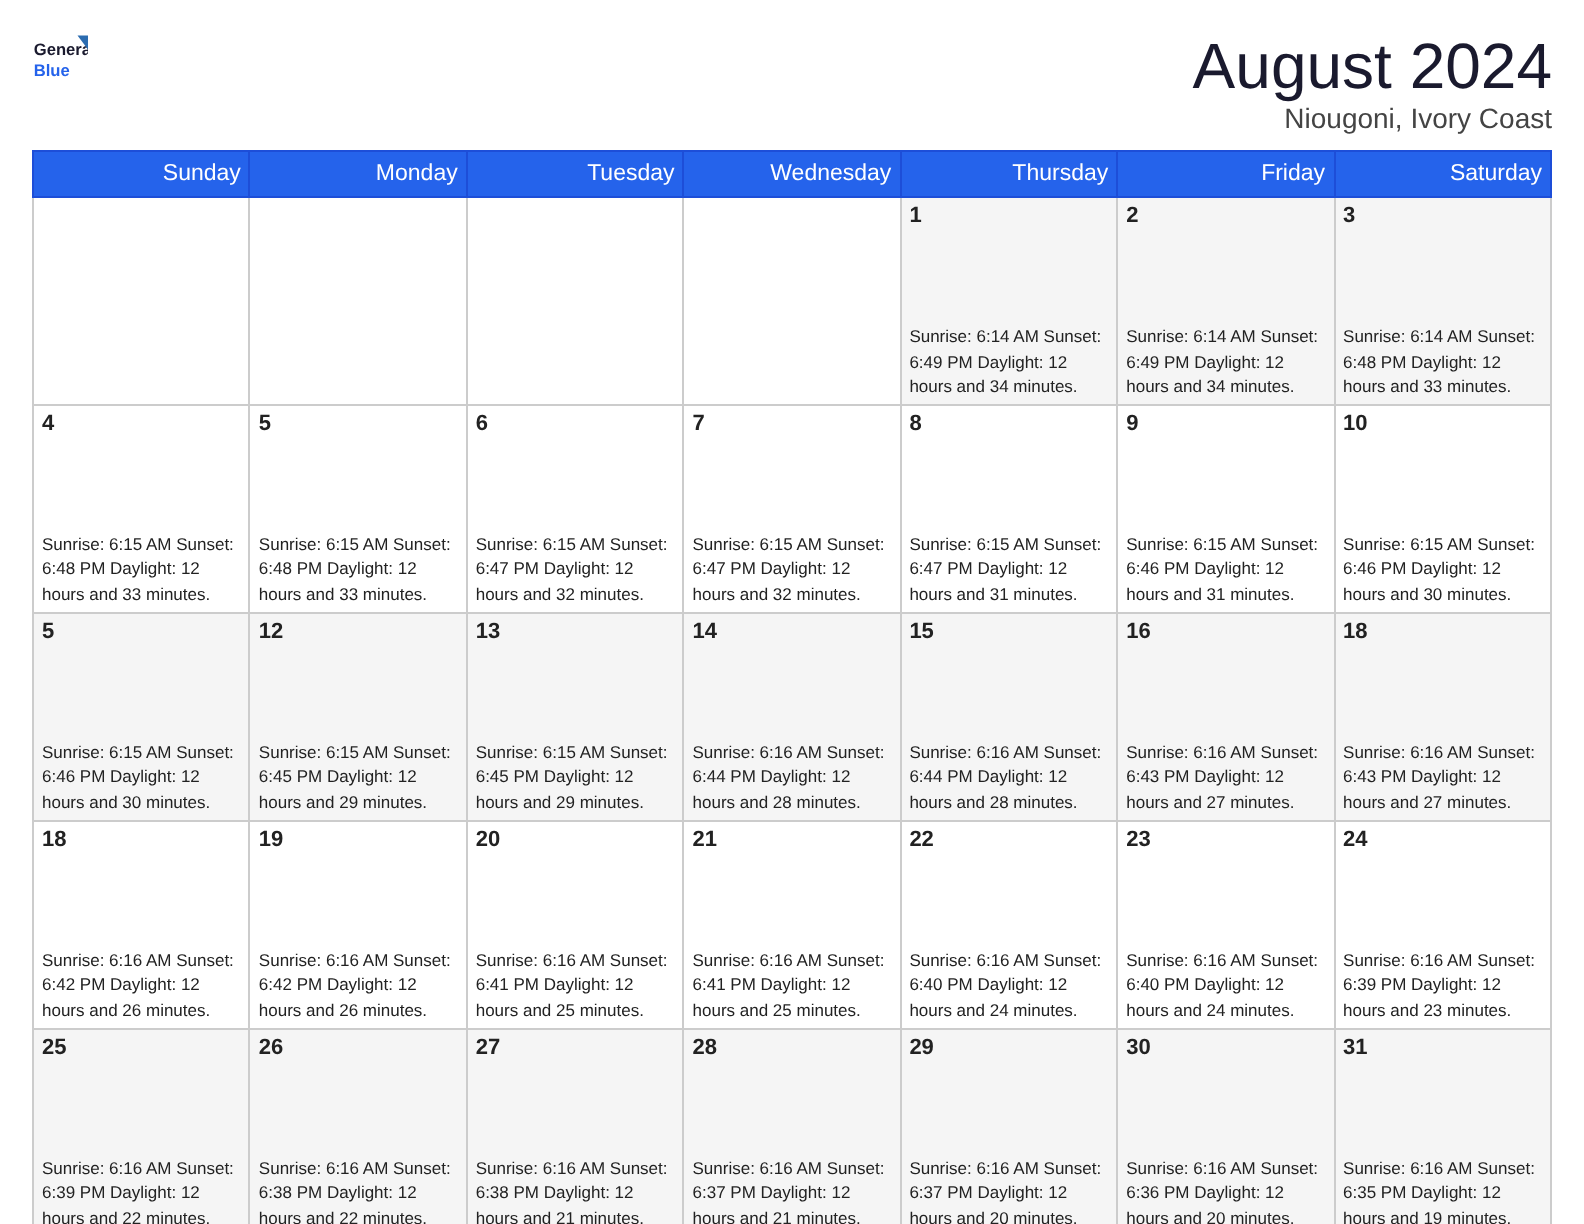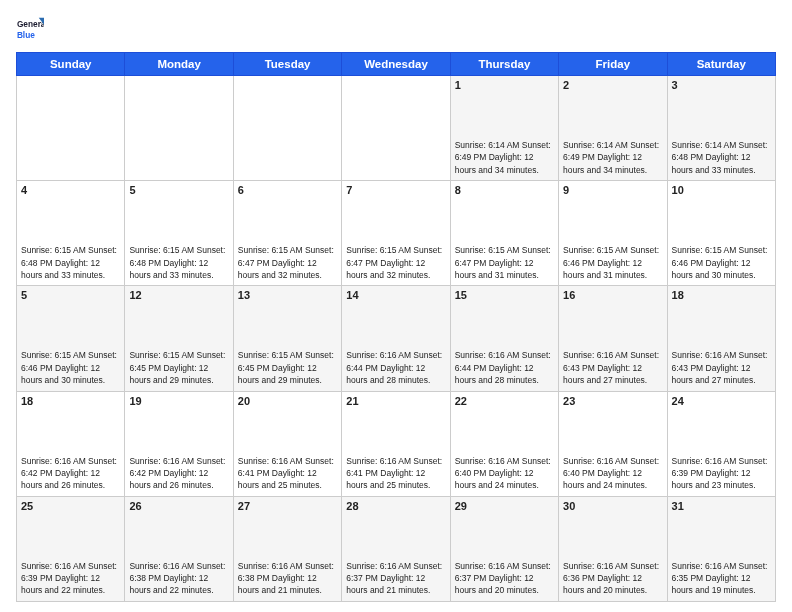--- a/index.html
+++ b/index.html
@@ -48,23 +48,23 @@
     .calendar-table {
       width: 100%;
       border-collapse: collapse;
       flex: 1;
       table-layout: fixed;
     }
     .calendar-table thead th {
       background: #2563eb;
       color: #fff;
       font-size: 11.5px;
-      font-weight: bold;
+      font-weight: normal;
       padding: 5px 4px;
-      text-align: center;
+      text-align: right;
       border: 1px solid #1d4ed8;
     }
     .calendar-table tbody td {
       border: 1px solid #ccc;
       vertical-align: top;
       padding: 3px 4px;
       font-size: 9px;
       color: #222;
       height: 82px;
     }
@@ -96,20 +96,24 @@
 
 <div class="page">
   <div class="header">
     <div class="logo">
       <svg class="logo-icon" viewBox="0 0 32 32">
   <text x="1" y="13" font-size="9.5" font-weight="bold" fill="#1a1a2e">General</text>
   <text x="1" y="25" font-size="9.5" font-weight="bold" fill="#2563eb">Blue</text>
   <polygon points="26,2 32,2 32,10" fill="#2b6cb0"></polygon>
 </svg>
     </div>
+    <div class="title-block">
+      <div class="month-title">August 2024</div>
+      <div class="location">Niougoni, Ivory Coast</div>
+    </div>
   </div>
 
   <table class="calendar-table">
     <thead>
       <tr>
       <th>Sunday</th>
           <th>Monday</th>
           <th>Tuesday</th>
           <th>Wednesday</th>
           <th>Thursday</th>

